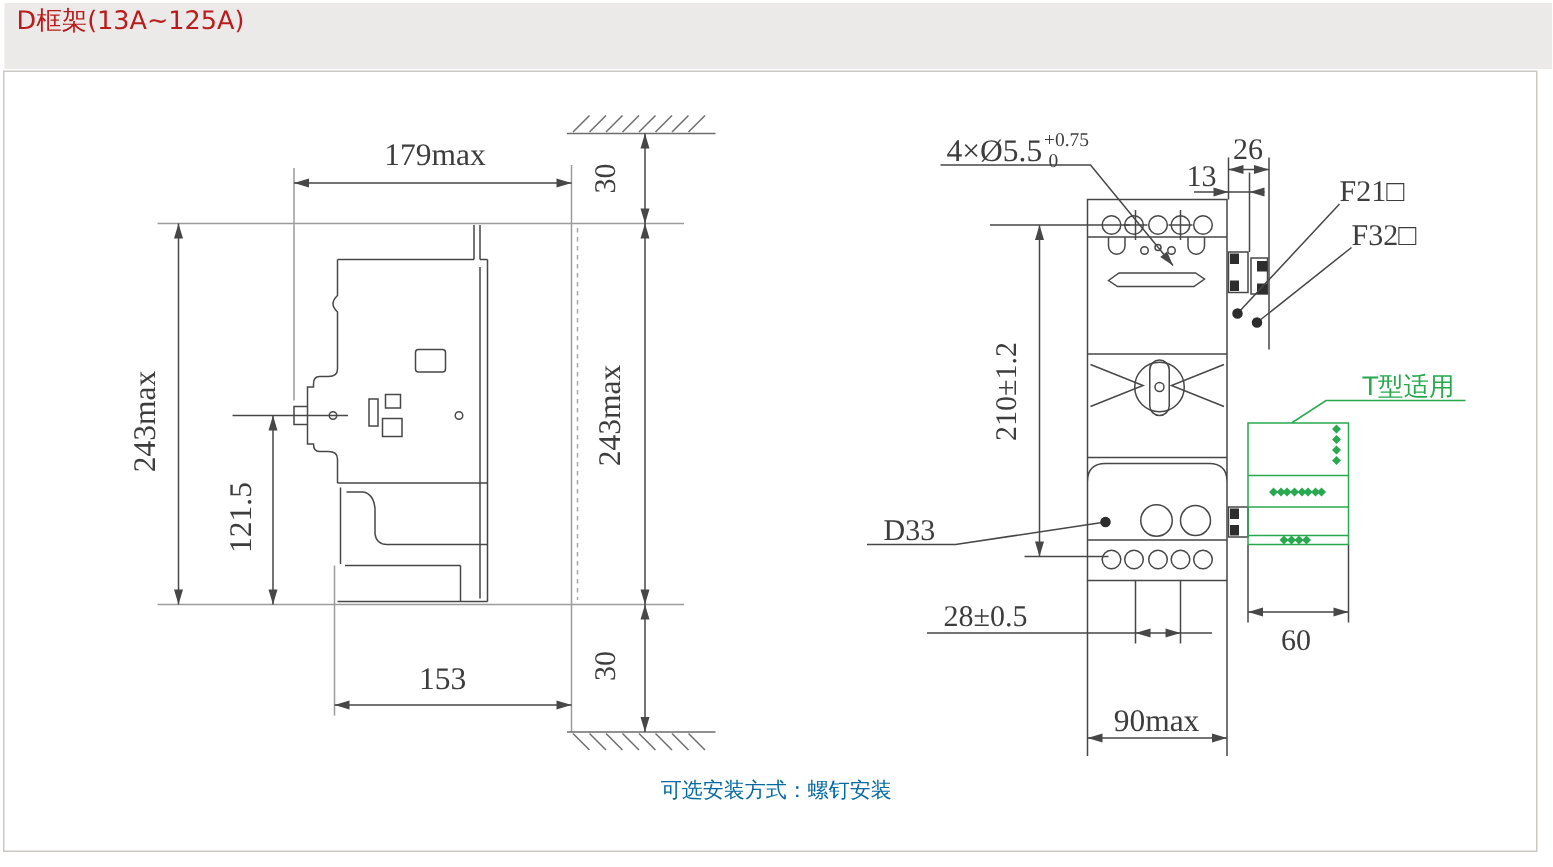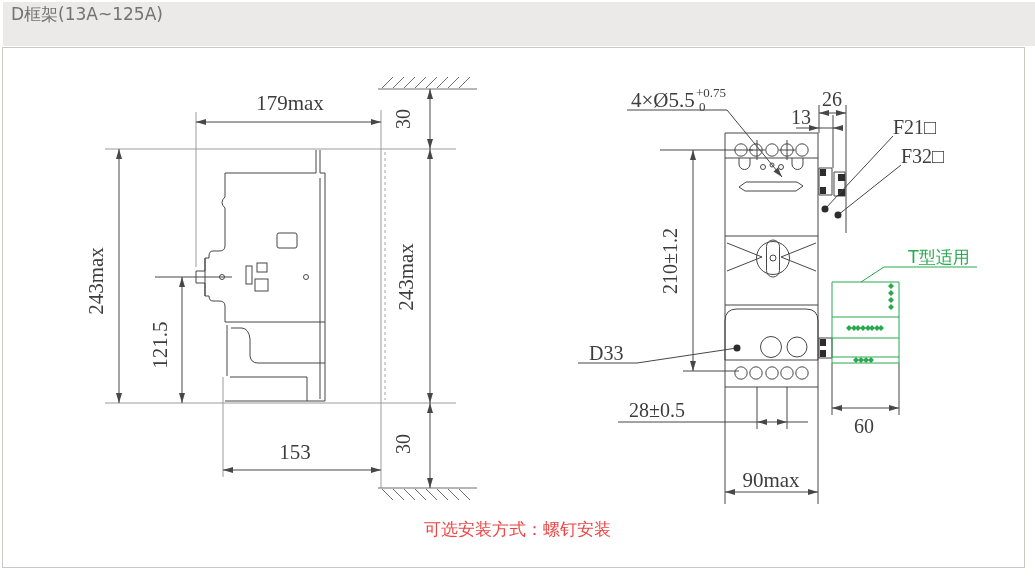--- a/index.html
+++ b/index.html
@@ -1,24 +1,24 @@
 <!DOCTYPE html>
 <html><head>
 <meta charset="utf-8">
 <style>
   html,body{margin:0;padding:0;background:#fff;}
   .page{position:relative;width:1035px;height:578px;background:#fff;overflow:hidden;
         font-family:"DejaVu Sans","Liberation Sans",sans-serif;}
   .hdr{position:absolute;left:3px;top:2px;right:0;height:44px;background:#eceae8;
-       color:#737373;font-size:17px;line-height:21px;padding:2px 0 0 8px;box-sizing:border-box;}
+       color:#b91c1c;font-size:17px;line-height:21px;padding:2px 0 0 8px;box-sizing:border-box;}
   .hdr div{white-space:nowrap;}
   .panel{position:absolute;left:2px;top:47px;width:1023px;height:521px;background:#fff;
          border:1px solid #cbc7c2;box-sizing:border-box;}
   .cap{position:absolute;left:0;top:518px;width:1035px;text-align:center;
-       color:#ef4444;font-size:17px;}
+       color:#0369a1;font-size:14px;}
   svg.draw{position:absolute;left:0;top:0;}
   text.dim{font-family:"Liberation Serif","DejaVu Serif",serif;fill:#3d3d3d;}
   text.grn{font-family:"DejaVu Sans","Liberation Sans",sans-serif;fill:#29a94f;}
 </style>
 </head>
 <body>
 
 <div class="page">
 
   <div class="hdr">

